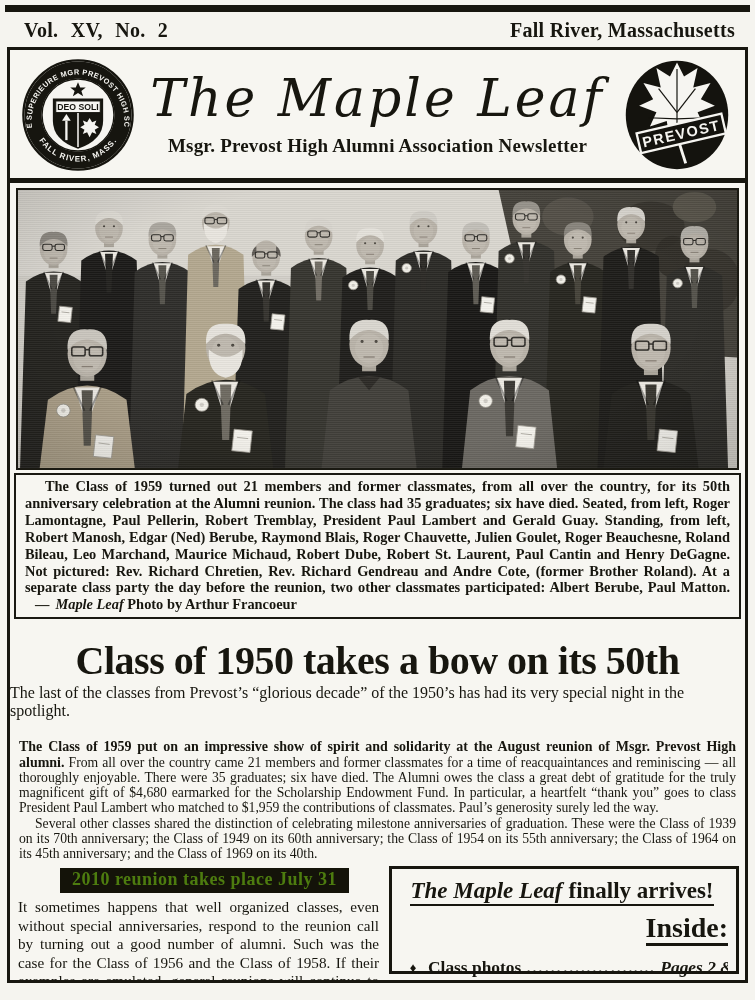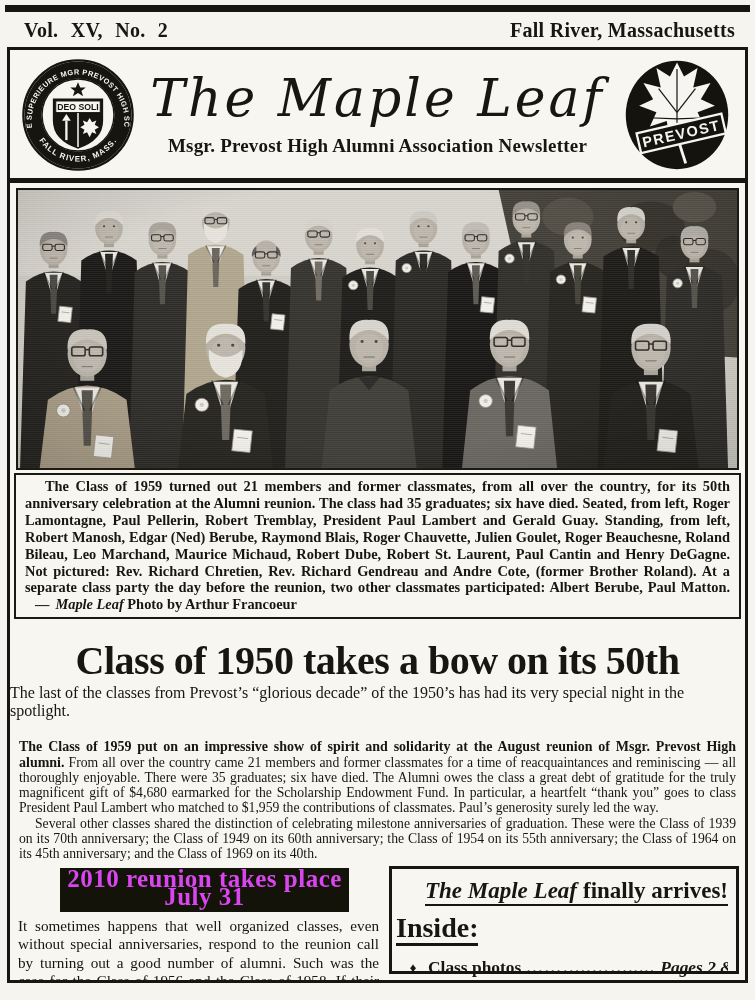--- a/index.html
+++ b/index.html
@@ -41,29 +41,29 @@
             line-height:1.05;margin:3px 0 2px 0;flex:none}
   .deck{text-align:left;font-size:16px;margin:0 0 19px 0;flex:none}
   
   .bodytext{padding:0 9px;font-size:13.7px;line-height:15.3px;text-align:justify;flex:none}
   .bodytext p{margin:0}
   .bodytext .lead{font-weight:bold;font-size:14px}
   .bodytext .p2{text-indent:16px}
   
   .bottom{display:flex;flex:1;padding:4px 6px 6px 8px;gap:10px;min-height:0}
   .leftcol{flex:1;font-size:15.2px;line-height:18.5px;text-align:justify;min-width:0}
-  .banner{background:#141309;color:#d946ef;text-align:center;font-weight:bold;
-          font-size:25px;padding:2px 0 5px 0;margin:2px 30px 5px 42px;letter-spacing:.5px}
+  .banner{background:#141309;color:#4d7c0f;text-align:center;font-weight:bold;
+          font-size:18px;padding:2px 0 5px 0;margin:2px 30px 5px 42px;letter-spacing:.5px}
   .leftcol p{margin:0}
   .insidebox{width:350px;flex:none;border:3px solid #17160f;padding:7px 8px 4px 4px;
              box-sizing:border-box;background:#f7f6f1;align-self:stretch}
-  .inside-title{text-align:right;font-size:23px;font-weight:bold;margin:2px 0 4px 0}
+  .inside-title{text-align:center;font-size:23px;font-weight:bold;margin:2px 0 4px 0}
   .inside-title .u{border-bottom:2px solid #17160f;padding-bottom:1px;white-space:nowrap}
   .inside-title i{font-style:italic;padding-right:6px}
-  .inside-sub{text-align:left;font-size:28px;font-weight:bold;margin:8px 0 10px 0}
+  .inside-sub{text-align:right;font-size:28px;font-weight:bold;margin:8px 0 10px 0}
   .inside-sub .u{border-bottom:3px solid #17160f;padding-bottom:0}
   .toc{list-style:none;margin:0;padding:0 0 0 2px}
   .toc li{font-weight:bold;font-size:17.4px;line-height:27.5px;white-space:nowrap;overflow:hidden}
   .toc .bullet{display:inline-block;width:30px;text-align:center;font-size:13px;vertical-align:1px}
   .toc .pages{font-style:italic}
   .toc .leader{letter-spacing:1px;font-weight:bold}
 </style>
 </head>
 <body>
 

